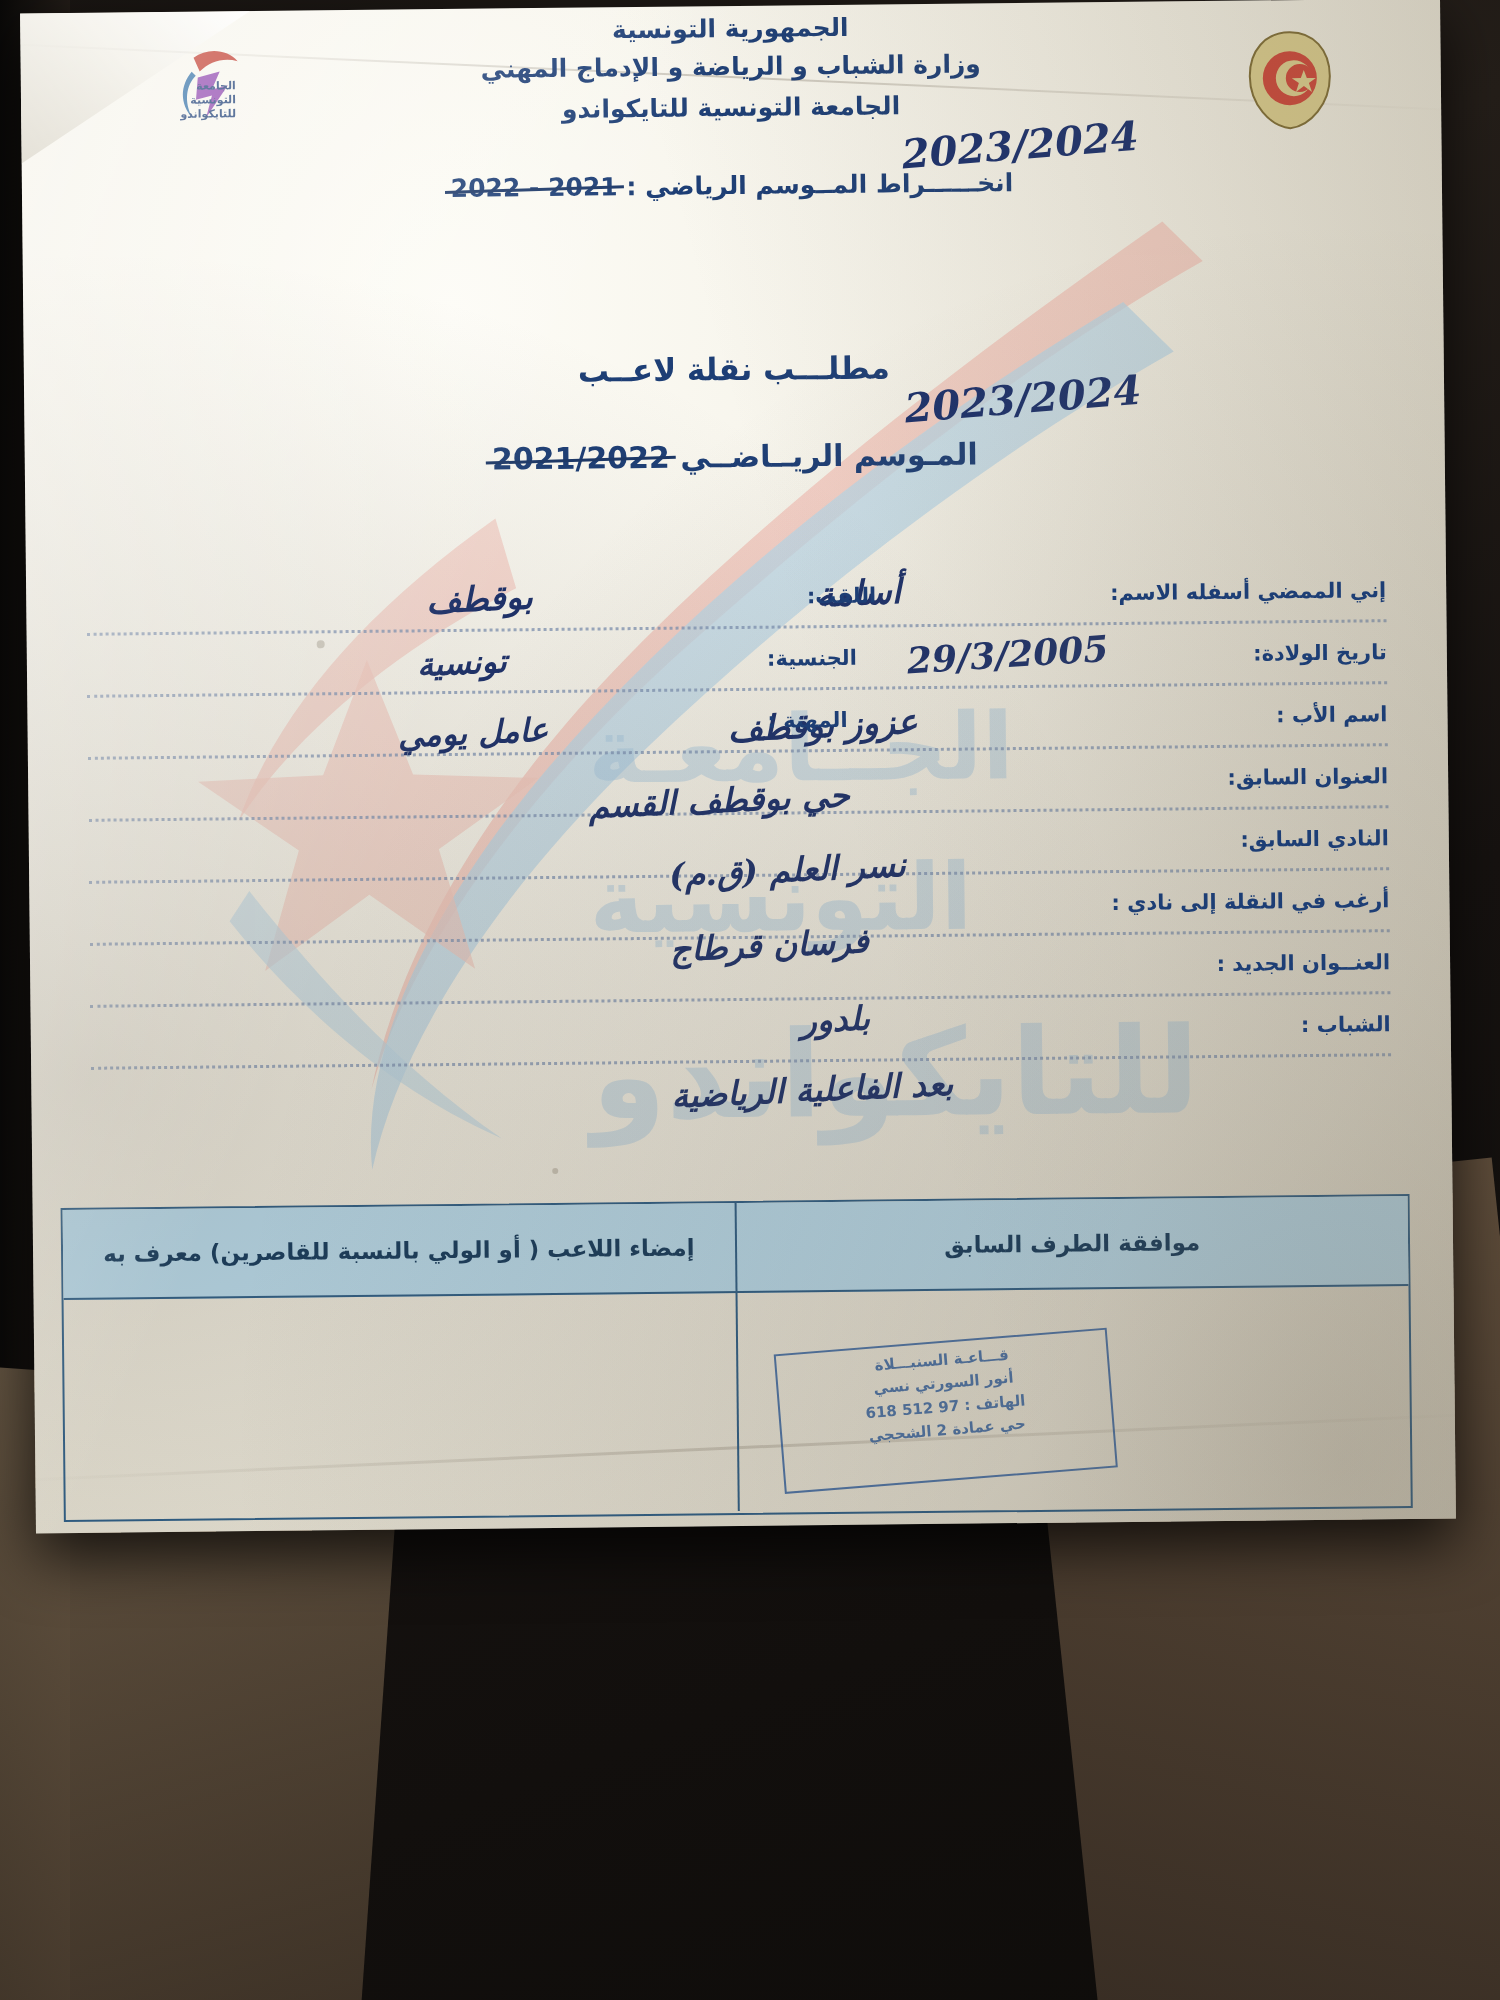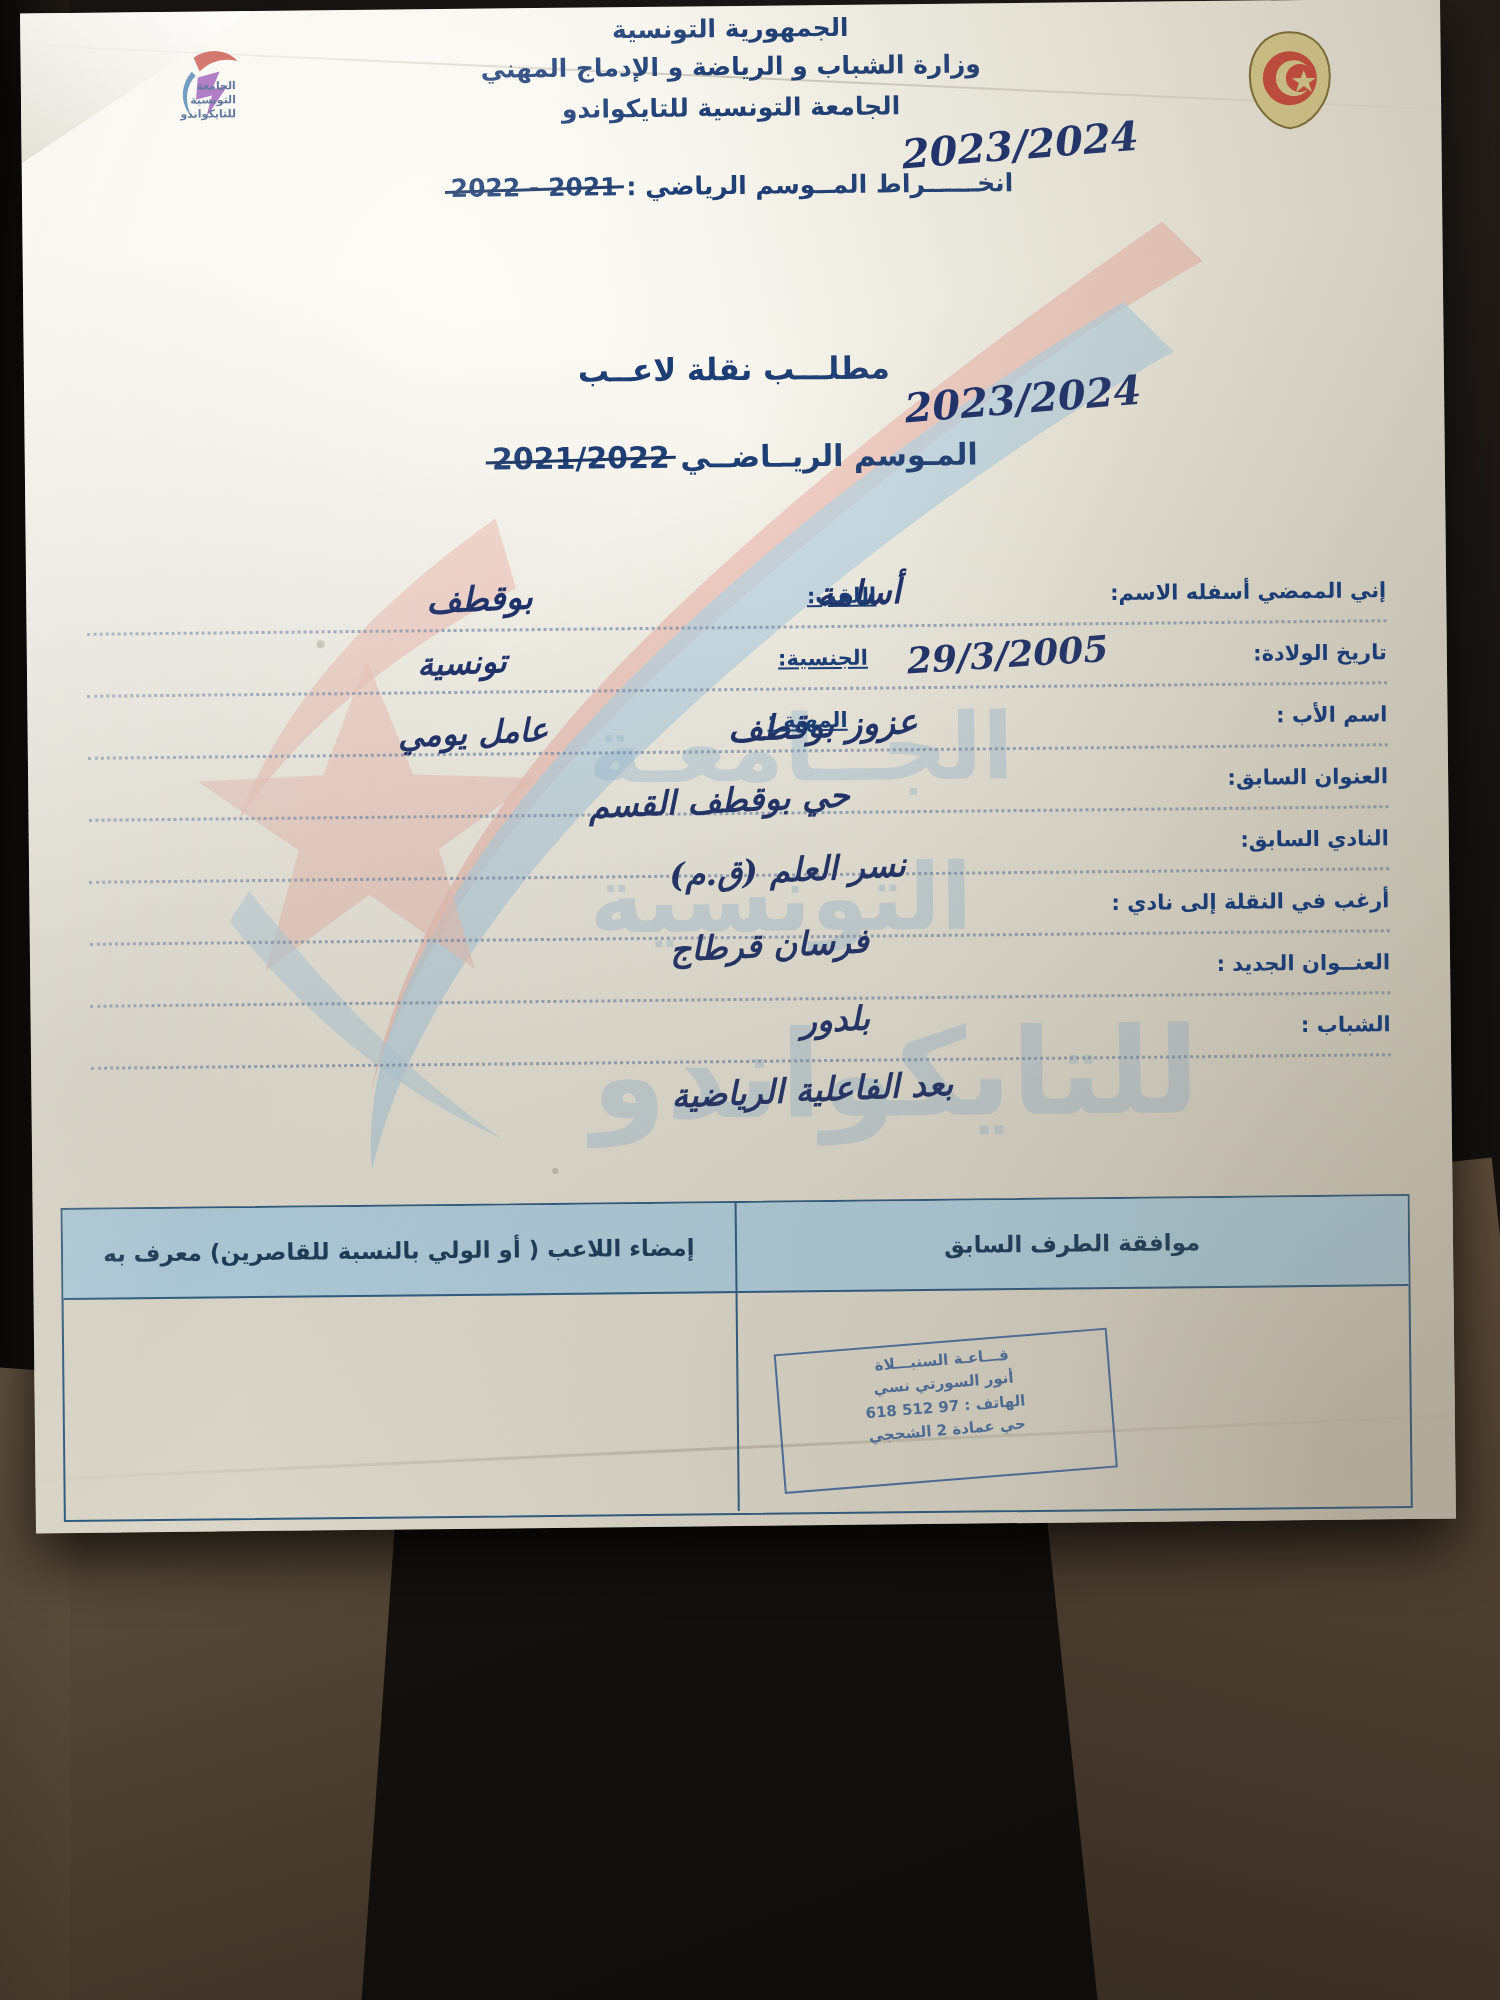--- a/index.html
+++ b/index.html
@@ -138,21 +138,21 @@
   .frow{
     position:relative;height:62px;
     color:#1d3e75;font-size:21px;font-weight:bold;
   }
   .dotline{
     position:absolute;left:0;right:0;bottom:14px;height:0;
     border-bottom:3px dotted #7e93b5;opacity:.75;
   }
   .lbl{position:absolute;z-index:2;background:transparent;}
   .r-lbl{right:0;top:4px;}
-  .mid-lbl{top:4px;text-decoration:underline;}
+  .mid-lbl{top:4px;}
 
   
   .sigtable{
     position:absolute;left:28px;top:1195px;width:1345px;height:310px;
     border:2px solid #2a5c86;
   }
   .sig-head{
     display:flex;height:88px;
     background:#b9dcee;
     border-bottom:2px solid #2a5c86;
@@ -251,21 +251,21 @@
 
     <div class="frow">
       <div class="dotline"></div>
       <span class="lbl r-lbl">إني الممضي أسفله الاسم:</span>
       <span class="lbl mid-lbl" style="right:510px;">اللقب:</span>
     </div>
 
     <div class="frow">
       <div class="dotline"></div>
       <span class="lbl r-lbl">تاريخ الولادة:</span>
-      <span class="lbl mid-lbl" style="right:519px;">الجنسية:</span>
+      <span class="lbl mid-lbl" style="right:530px;">الجنسية:</span>
     </div>
 
     <div class="frow">
       <div class="dotline"></div>
       <span class="lbl r-lbl">اسم الأب :</span>
       <span class="lbl mid-lbl" style="right:540px;margin-left:21px;">المهنة :</span>
     </div>
 
     <div class="frow">
       <div class="dotline"></div>

